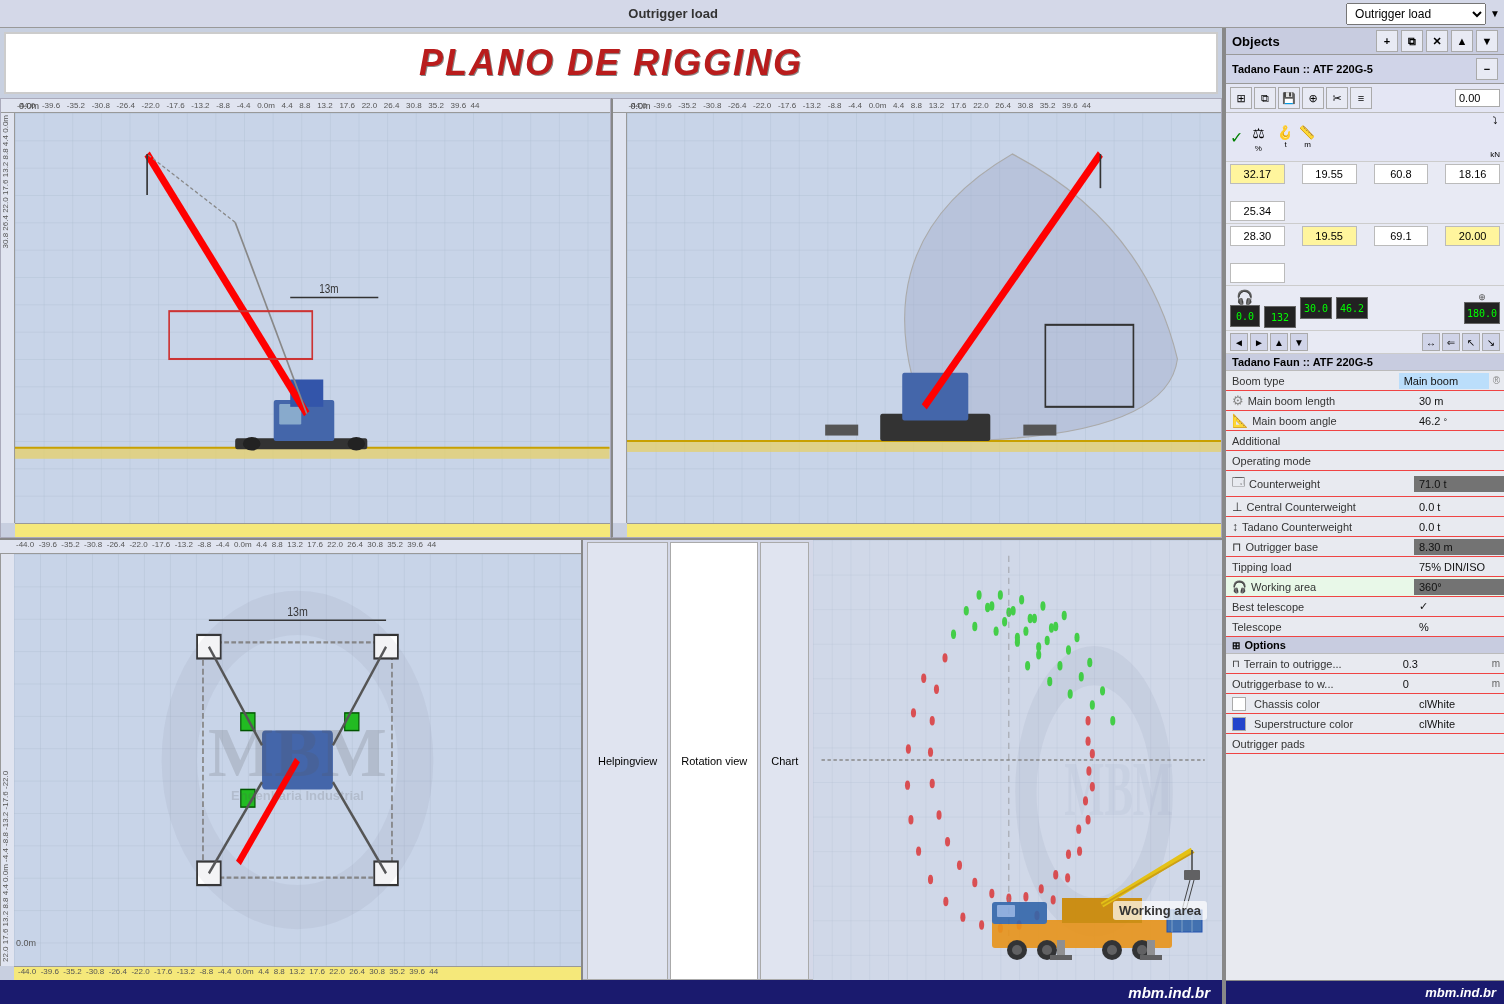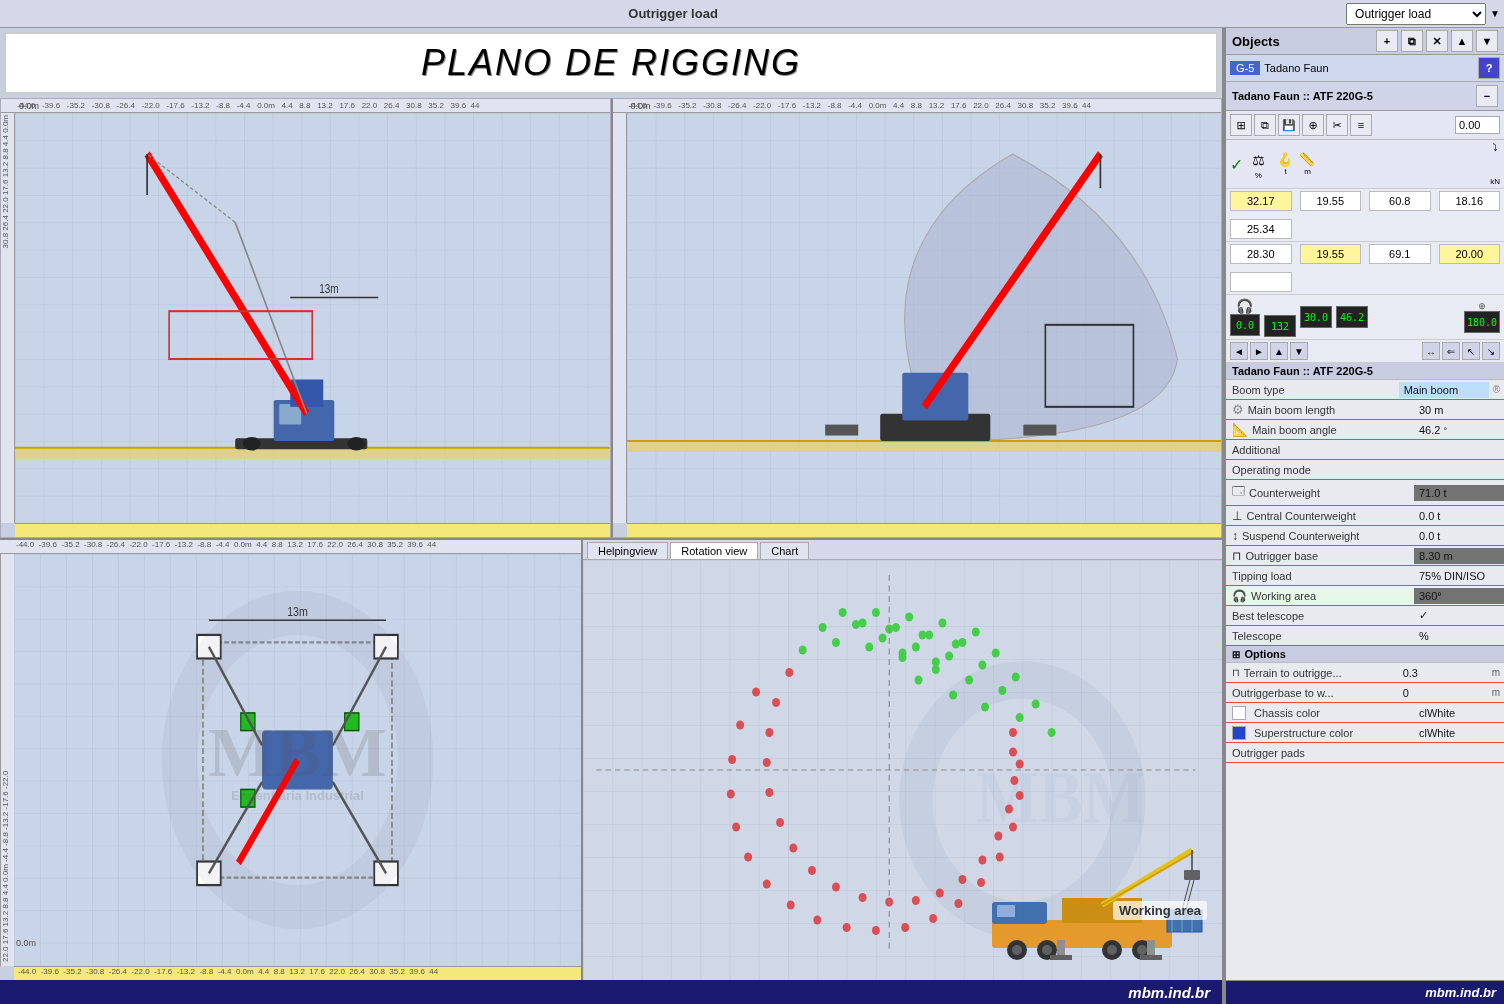--- a/index.html
+++ b/index.html
@@ -40,22 +40,22 @@
     
     .title-bar {
       background: white;
       border: 2px solid #ccc;
       text-align: center;
       padding: 8px 0;
       margin: 4px;
     }
     .title-bar h1 {
       font-size: 36px;
-      font-weight: 400;
-      color: #000000;
+      font-weight: 700;
+      color: #b91c1c;
       letter-spacing: 2px;
       font-style: italic;
       text-shadow: 1px 1px 0 #888;
     }
 
     
     .upper-views {
       display: flex;
       flex: 1;
       border-bottom: 2px solid #888;
@@ -129,21 +129,21 @@
       position: relative;
       overflow: hidden;
     }
 
     .lower-right {
       flex: 1.1;
       background: #d0d8e8;
       position: relative;
       overflow: hidden;
       display: flex;
-      flex-direction: column;
+      flex-direction: row;
     }
 
     .lower-right-tabs {
       background: #d4d8e8;
       border-bottom: 1px solid #aaa;
       display: flex;
       gap: 2px;
       padding: 2px 4px 0;
     }
     .tab-btn {
@@ -323,21 +323,21 @@
       padding: 0 3px;
       width: 50px;
     }
 
     .checkmark { color: green; font-size: 16px; }
 
     
     .values-grid {
       display: grid;
       grid-template-columns: 1fr 1fr 1fr 1fr;
-      gap: 8px;
+      gap: 17px;
       padding: 2px 4px;
       border-bottom: 1px solid #ccc;
       background: #e8eaf4;
     }
     .val-cell {
       background: white;
       border: 1px solid #bbb;
       font-size: 11px;
       text-align: center;
       padding: 1px 3px;
@@ -708,25 +708,20 @@
       <span>Objects</span>
       <div style="display:flex; gap:3px;">
         <span class="icon-btn" title="Add">+</span>
         <span class="icon-btn" title="Copy">⧉</span>
         <span class="icon-btn" title="Delete">✕</span>
         <span class="icon-btn">▲</span>
         <span class="icon-btn">▼</span>
       </div>
     </div>
 
-    <div style="display:flex; align-items:center; background:#d0d8f0; border-bottom:1px solid #aaa; padding:2px 4px; gap:4px;">
-      <span style="background:#4466cc; color:white; font-size:11px; padding:1px 6px; min-width:28px; text-align:center;">G-5</span>
-      <span style="flex:1; font-size:11px;">Tadano Faun</span>
-      <span class="icon-btn" style="background:#4444cc; color:white; font-weight:bold;">?</span>
-    </div>
 
     <div class="crane-name-bar">
       <span>Tadano Faun :: ATF 220G-5</span>
       <span class="icon-btn" style="margin-left:auto;">−</span>
     </div>
 
     <div class="crane-toolbar">
       <span class="icon-btn">⊞</span>
       <span class="icon-btn">⧉</span>
       <span class="icon-btn">💾</span>
@@ -864,21 +859,21 @@
         <div class="prop-key">
           <span style="font-size:12px;">⊥</span>
           <span>Central Counterweight</span>
         </div>
         <div class="prop-val">0.0 t</div>
       </div>
 
       <div class="prop-row">
         <div class="prop-key">
           <span style="font-size:12px;">↕</span>
-          <span>Suspend Counterweight</span>
+          <span>Tadano Counterweight</span>
         </div>
         <div class="prop-val">0.0 t</div>
       </div>
 
       <div class="prop-row">
         <div class="prop-key">
           <span style="font-size:12px;">⊓</span>
           <span>Outrigger base</span>
         </div>
         <div class="prop-val yellow-bg">8.30 m</div>

